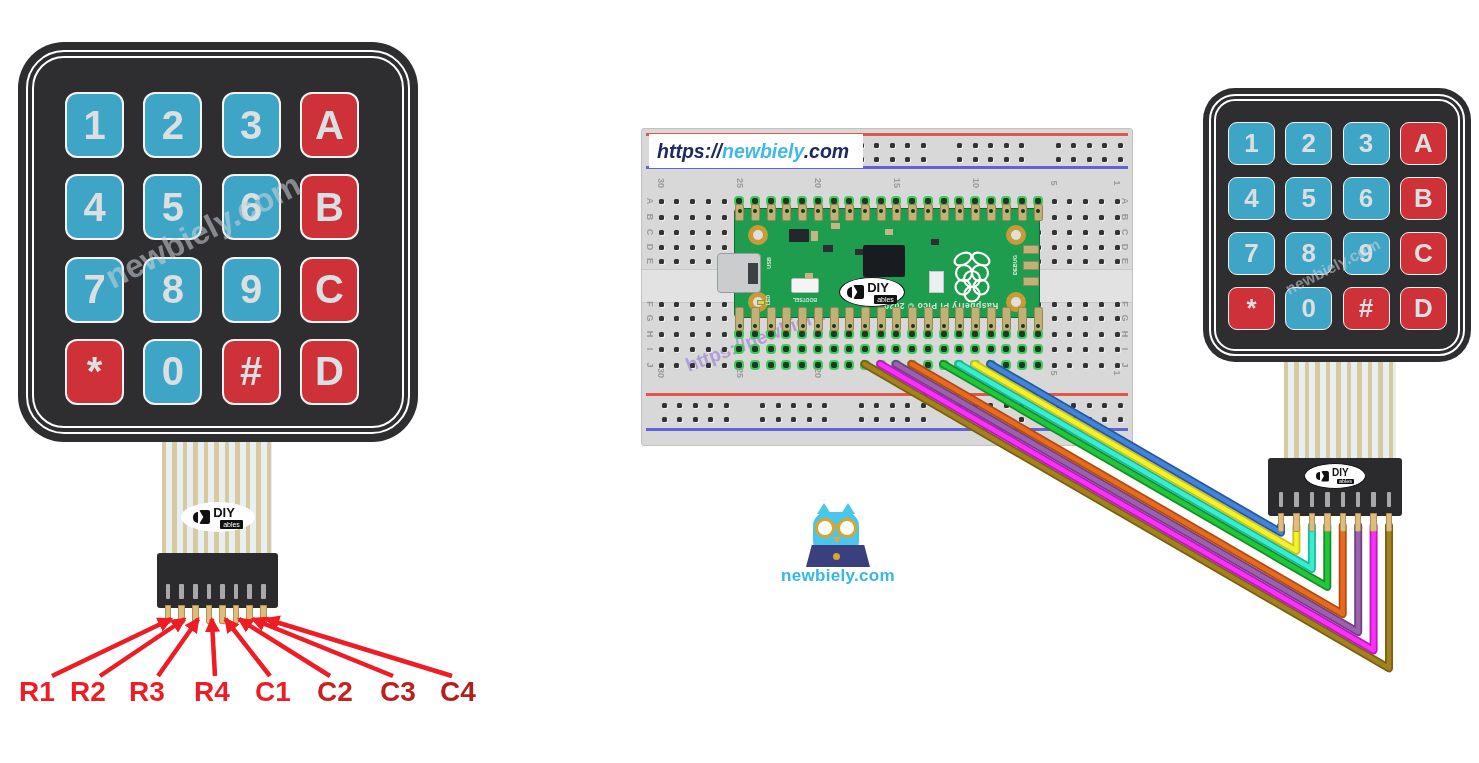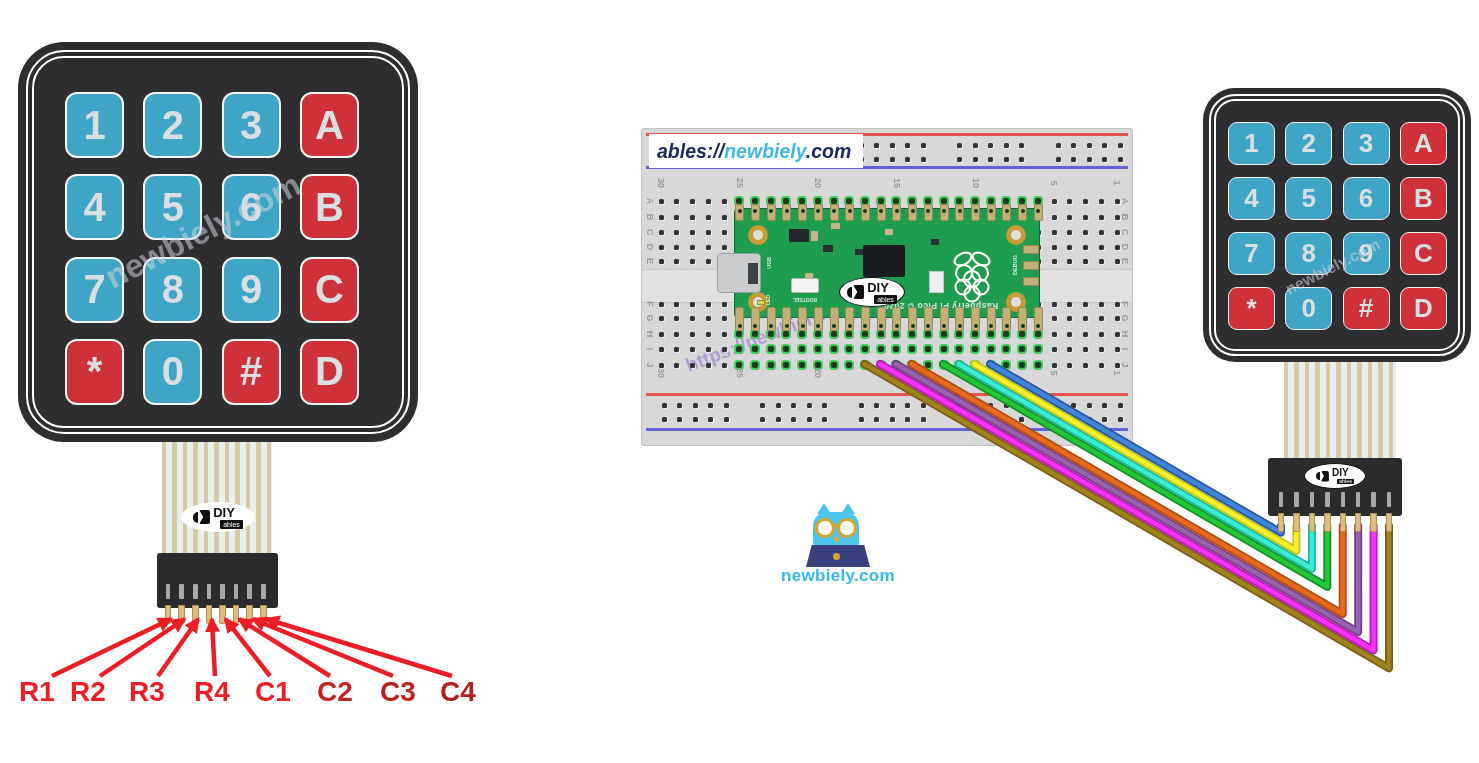--- a/index.html
+++ b/index.html
@@ -86,21 +86,21 @@
 
 <div id="canvas">
 
   <div class="breadboard" id="bb">
     <div class="bb-line red" style="top:4px"></div>
     <div class="bb-line blue" style="top:37px"></div>
     <div class="groove"></div>
     <div class="bb-line red" style="top:264px"></div>
     <div class="bb-line blue" style="top:299px"></div>
     <div class="watermark wm-bb" style="left:39px;top:196px;width:170px;font-size:19px;transform:rotate(-21deg)">https://newbiely.com</div>
-    <div class="urlbox"><span class="navy">ables://</span><span class="brand">newbiely</span><span class="navy">.com</span></div>
+    <div class="urlbox"><span class="navy">https://</span><span class="brand">newbiely</span><span class="navy">.com</span></div>
   <div class="hole" style="left: 472.5px; top: 69.5px;"></div>
       <div class="hole" style="left: 472.5px; top: 85.5px;"></div>
       <div class="hole" style="left: 472.5px; top: 100.5px;"></div>
       <div class="hole" style="left: 472.5px; top: 115.5px;"></div>
       <div class="hole" style="left: 472.5px; top: 129.5px;"></div>
       <div class="hole" style="left: 472.5px; top: 172.5px;"></div>
       <div class="hole" style="left: 472.5px; top: 186.5px;"></div>
       <div class="hole" style="left: 472.5px; top: 202.5px;"></div>
       <div class="hole" style="left: 472.5px; top: 217.5px;"></div>
       <div class="hole" style="left: 472.5px; top: 233.5px;"></div>

